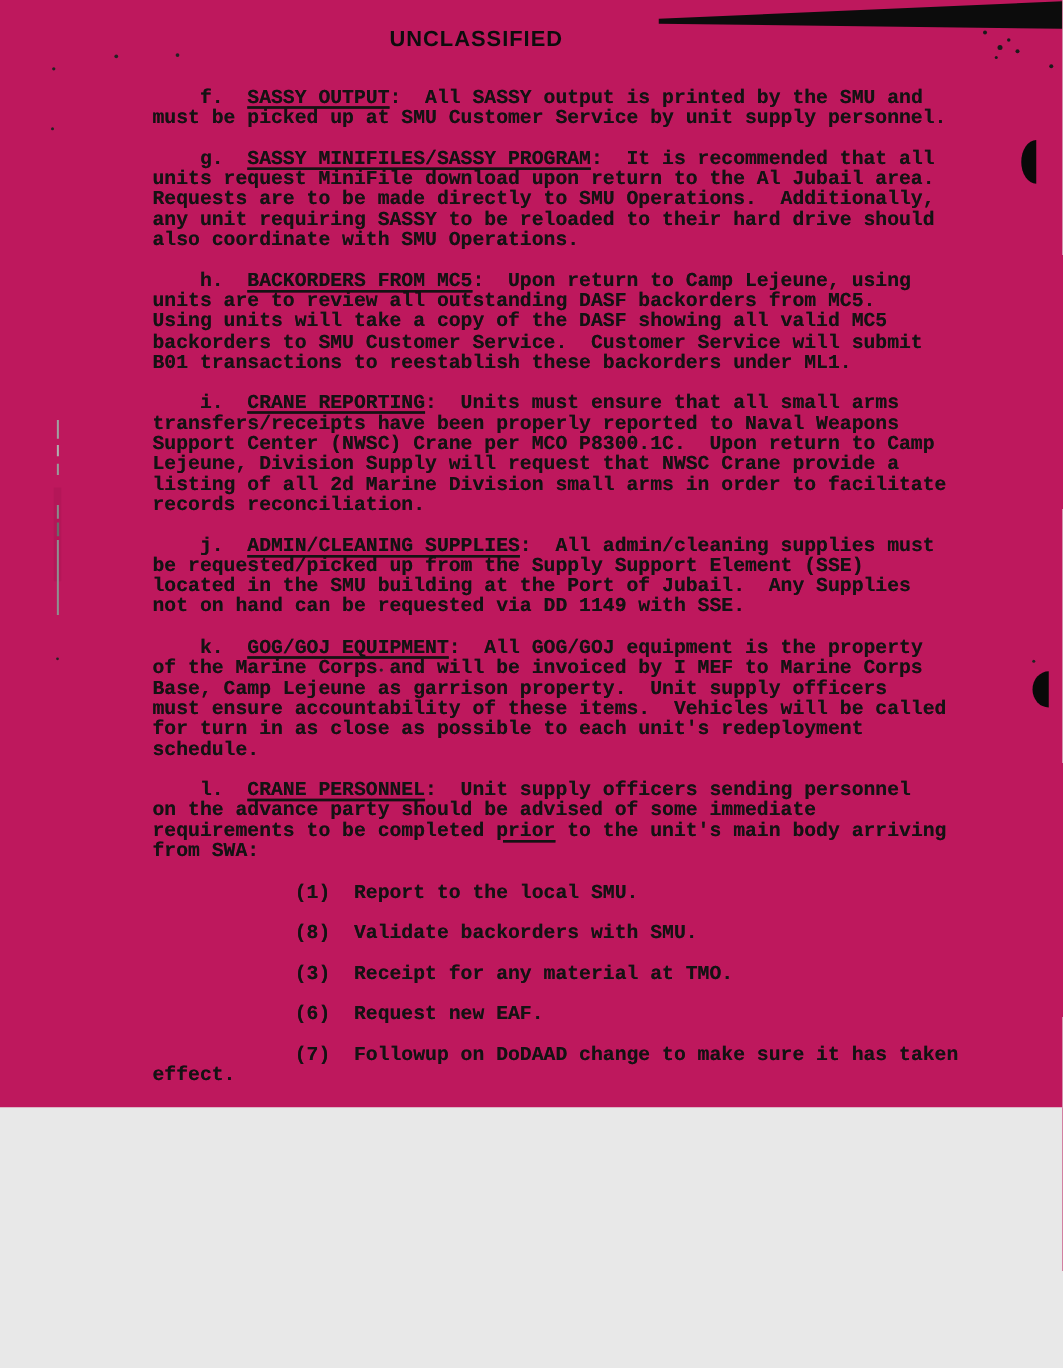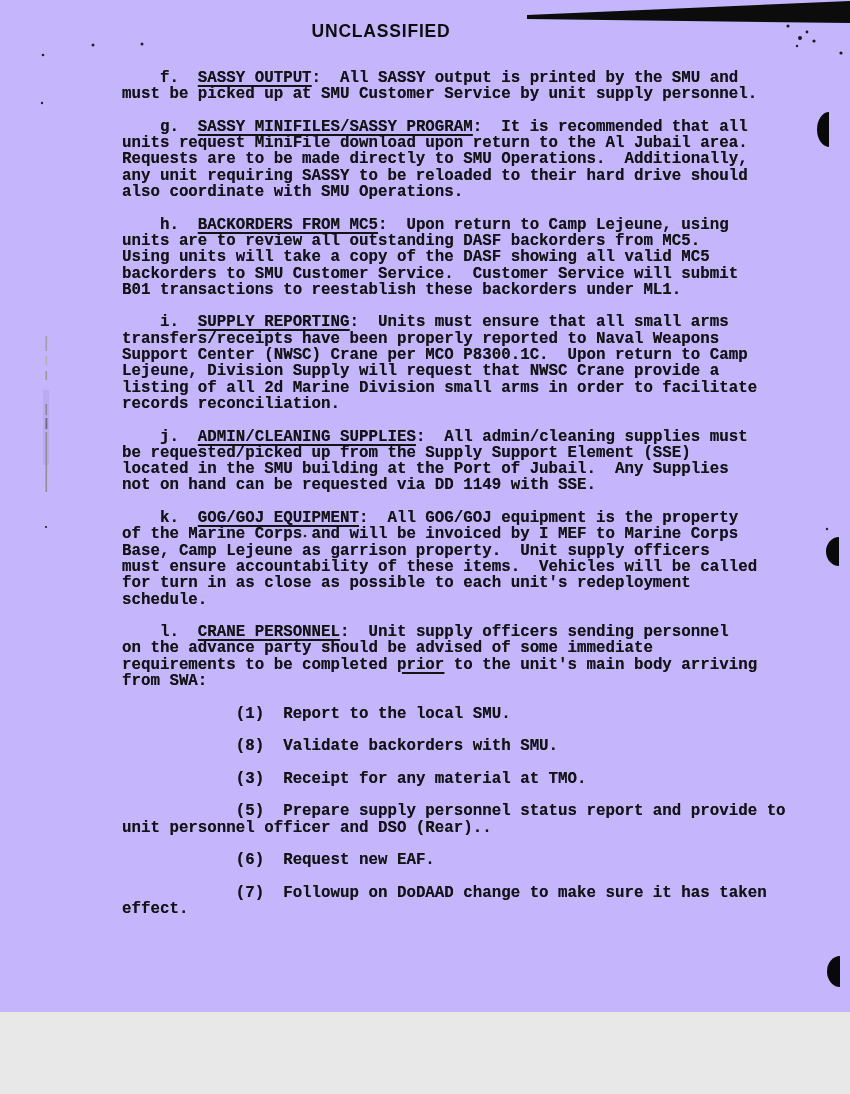--- a/index.html
+++ b/index.html
@@ -1,19 +1,19 @@
 <!DOCTYPE html>
 <html><head>
 <meta charset="utf-8">
 <style>
   html,body{margin:0;padding:0;background:#e8e8e8;}
   .page{
     position:relative;
-    width:850px;height:1012px;
-    background:#c4b5fd;
+    width:850px;height:886px;
+    background:#be185d;
     overflow:hidden;
     font-family:"Liberation Mono", monospace;
   }
   .doc-header{
     position:absolute;
     top:21px;left:381px;
     transform:translateX(-50%);
     font-family:"Liberation Sans", sans-serif;
     font-weight:700;
     font-size:17.5px;
@@ -70,21 +70,21 @@
       <div class="para"><span>    g.  </span><span class="u">SASSY MINIFILES/SASSY PROGRAM</span><span>:  It is recommended that all
 units request MiniFile download upon return to the Al Jubail area.
 Requests are to be made directly to SMU Operations.  Additionally,
 any unit requiring SASSY to be reloaded to their hard drive should
 also coordinate with SMU Operations.</span></div>
       <div class="para"><span>    h.  </span><span class="u">BACKORDERS FROM MC5</span><span>:  Upon return to Camp Lejeune, using
 units are to review all outstanding DASF backorders from MC5.
 Using units will take a copy of the DASF showing all valid MC5
 backorders to SMU Customer Service.  Customer Service will submit
 B01 transactions to reestablish these backorders under ML1.</span></div>
-      <div class="para"><span>    i.  </span><span class="u">SUPPLY REPORTING</span><span>:  Units must ensure that all small arms
+      <div class="para"><span>    i.  </span><span class="u">CRANE REPORTING</span><span>:  Units must ensure that all small arms
 transfers/receipts have been properly reported to Naval Weapons
 Support Center (NWSC) Crane per MCO P8300.1C.  Upon return to Camp
 Lejeune, Division Supply will request that NWSC Crane provide a
 listing of all 2d Marine Division small arms in order to facilitate
 records reconciliation.</span></div>
       <div class="para"><span>    j.  </span><span class="u">ADMIN/CLEANING SUPPLIES</span><span>:  All admin/cleaning supplies must
 be requested/picked up from the Supply Support Element (SSE)
 located in the SMU building at the Port of Jubail.  Any Supplies
 not on hand can be requested via DD 1149 with SSE.</span></div>
       <div class="para"><span>    k.  </span><span class="u">GOG/GOJ EQUIPMENT</span><span>:  All GOG/GOJ equipment is the property
@@ -93,22 +93,20 @@
 must ensure accountability of these items.  Vehicles will be called
 for turn in as close as possible to each unit's redeployment
 schedule.</span></div>
       <div class="para"><span>    l.  </span><span class="u">CRANE PERSONNEL</span><span>:  Unit supply officers sending personnel
 on the advance party should be advised of some immediate
 requirements to be completed </span><span class="u">prior</span><span> to the unit's main body arriving
 from SWA:</span></div>
       <div class="para"><span>            (1)  Report to the local SMU.</span></div>
       <div class="para"><span>            (8)  Validate backorders with SMU.</span></div>
       <div class="para"><span>            (3)  Receipt for any material at TMO.</span></div>
-      <div class="para"><span>            (5)  Prepare supply personnel status report and provide to
-unit personnel officer and DSO (Rear)..</span></div>
       <div class="para"><span>            (6)  Request new EAF.</span></div>
       <div class="para"><span>            (7)  Followup on DoDAAD change to make sure it has taken
 effect.</span></div>
     </div>
 
   <div class="doc-footer">
     <div>D-2</div>
     <div>UNCLASSIFIED</div>
   </div>
 

